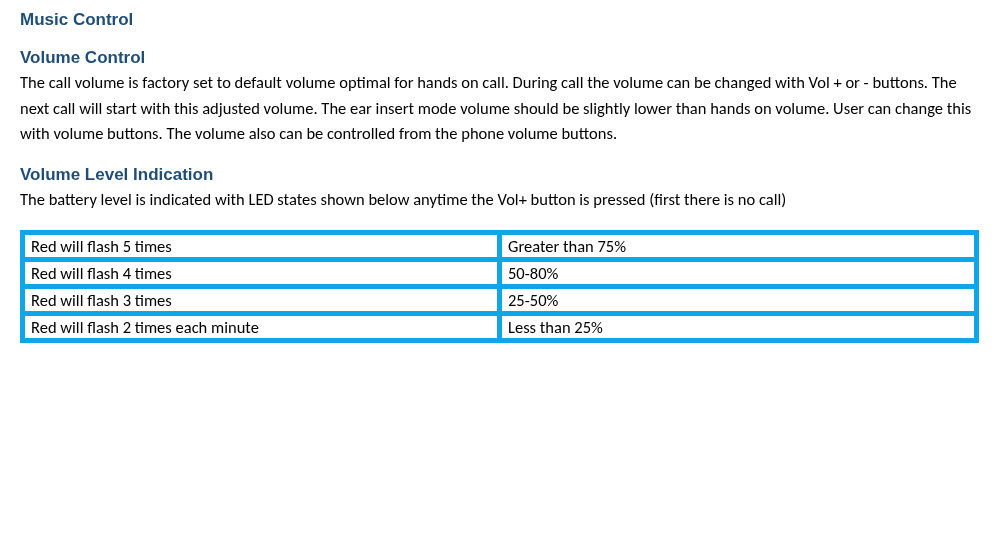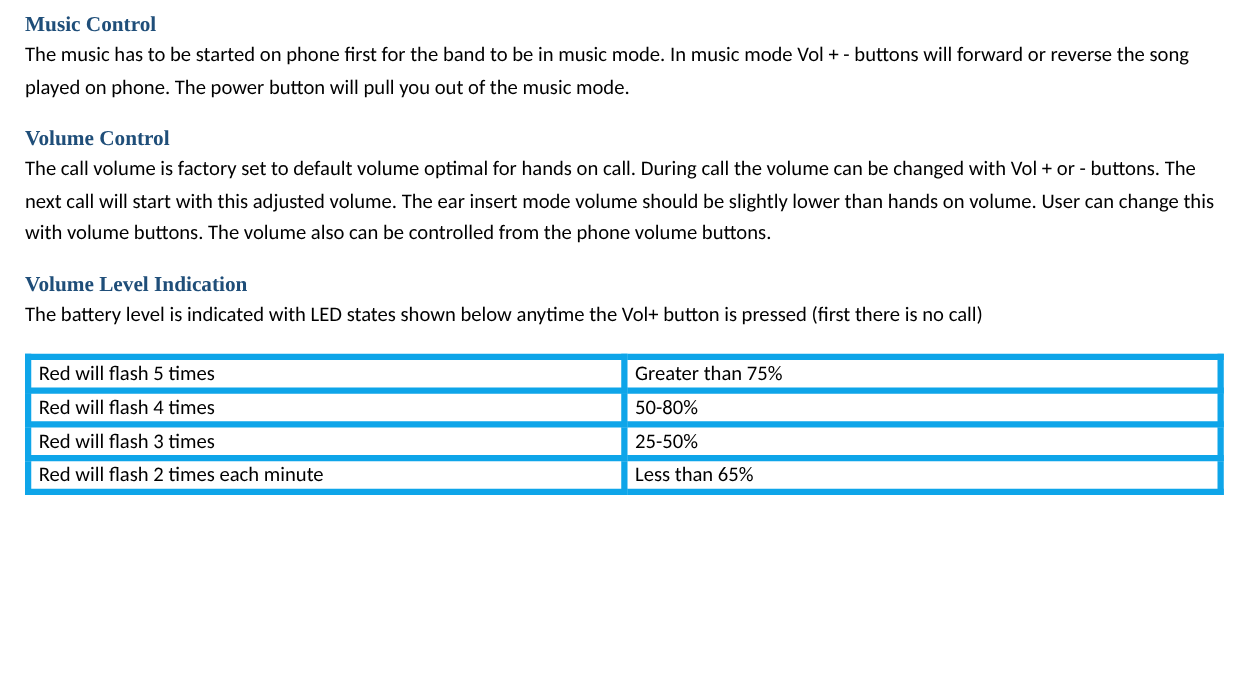--- a/index.html
+++ b/index.html
@@ -12,21 +12,21 @@
       background: #fff;
       padding: 10px 20px;
       width: 999px;
       color: #000;
     }
     .section {
       margin-bottom: 18px;
     }
     .section-heading {
       color: #1f4e79;
-      font-family: Liberation Serif, serif;
+      font-family: Liberation Sans, sans-serif;
       font-weight: bold;
       font-size: 17px;
       margin-bottom: 2px;
     }
     .section-body {
       font-size: 16.5px;
       line-height: 1.55;
       color: #000;
     }
     table {
@@ -45,21 +45,20 @@
     }
     td:last-child {
       width: 50%;
     }
   </style>
 </head>
 <body>
 
 <div class="section">
   <div class="section-heading">Music Control</div>
-  <div class="section-body">The music has to be started on phone first for the band to be in music mode. In music mode Vol + - buttons will forward or reverse the song played on phone. The power button will pull you out of the music mode.</div>
 </div>
 
 <div class="section">
   <div class="section-heading">Volume Control</div>
   <div class="section-body">The call volume is factory set to default volume optimal for hands on call. During call the volume can be changed with Vol + or - buttons. The next call will start with this adjusted volume. The ear insert mode volume should be slightly lower than hands on volume. User can change this with volume buttons. The volume also can be controlled from the phone volume buttons.</div>
 </div>
 
 <div class="section">
   <div class="section-heading">Volume Level Indication</div>
   <div class="section-body">The battery level is indicated with LED states shown below anytime the Vol+ button is pressed (first there is no call)</div>
@@ -74,16 +73,16 @@
   <tr>
     <td>Red will flash 4 times</td>
     <td>50-80%</td>
   </tr>
   <tr>
     <td>Red will flash 3 times</td>
     <td>25-50%</td>
   </tr>
   <tr>
     <td>Red will flash 2 times each minute</td>
-    <td>Less than 65%</td>
+    <td>Less than 25%</td>
   </tr>
 </tbody>
   </table>
 
 </body></html>

